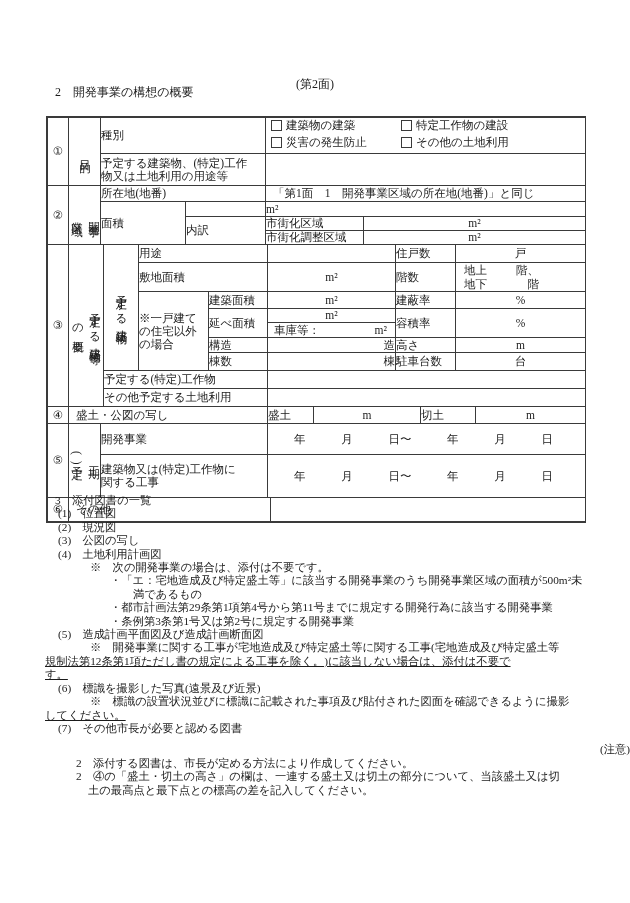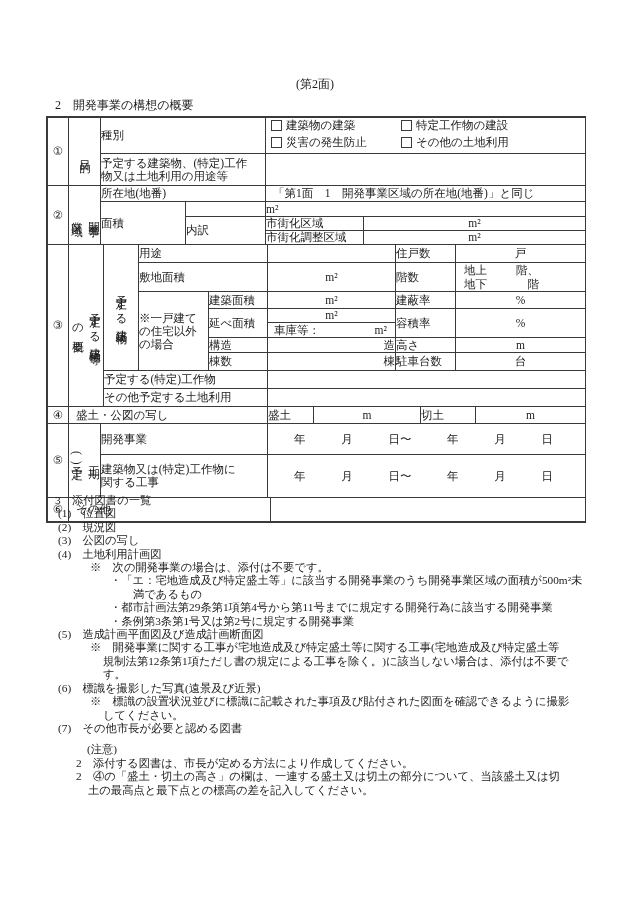--- a/index.html
+++ b/index.html
@@ -3,21 +3,21 @@
 <meta charset="utf-8">
 <style>
   html,body { margin:0; padding:0; background:#e8e8e8; }
   .page {
     position:relative; width:630px; height:903px; margin:0 auto;
     background:#ffffff; color:#1b1b1b;
     font-family:"Liberation Serif","DejaVu Serif",serif;
     font-size:11.5px; overflow:hidden;
   }
   .page-label { position:absolute; top:76px; left:0; width:100%; text-align:center; font-size:12px; }
-  .sec2-title { position:absolute; top:97px; left:55px; font-size:12px; }
+  .sec2-title { position:absolute; top:84px; left:55px; font-size:12px; }
 
   
   .doc { position:absolute; left:47px; top:117px; width:538px; }
   table.band { border-collapse:collapse; table-layout:fixed; width:538px; }
   table.band + table.band { margin-top:-1px; }
   .band td { border:1px solid #3a3a3a; padding:0; font-size:11.5px; line-height:13px;
              vertical-align:middle; overflow:hidden; }
   .doc { outline:1px solid #3a3a3a; }
 
   .num { text-align:center; font-size:12px; }
@@ -51,22 +51,22 @@
   .note3 { padding-left:3px; line-height:14px; }
 
   
   .list { position:absolute; top:494px; left:0; width:630px; font-size:11.3px; line-height:13.4px; }
   .list div { white-space:nowrap; }
   .t0 { margin-left:55px; }
   .ind-a { margin-left:58px; }
   .ind-b { margin-left:90px; }
   .ind-c { margin-left:110px; }
   .ind-d { margin-left:133px; }
-  .ind-e { margin-left:103px; }
-  .notes-title { margin-left:87px; margin-top:8px; }
+  .ind-e { margin-left:45px;text-decoration:underline; }
+  .notes-title { margin-left:87px; margin-top:8px;text-align:right; }
   .ind-f { margin-left:76px; }
   .ind-g { margin-left:88px; }
 </style>
 </head>
 <body>
 
 <div class="page">
 
   <div class="page-label">(第2面)</div>
   <div class="sec2-title">2　開発事業の構想の概要</div>

